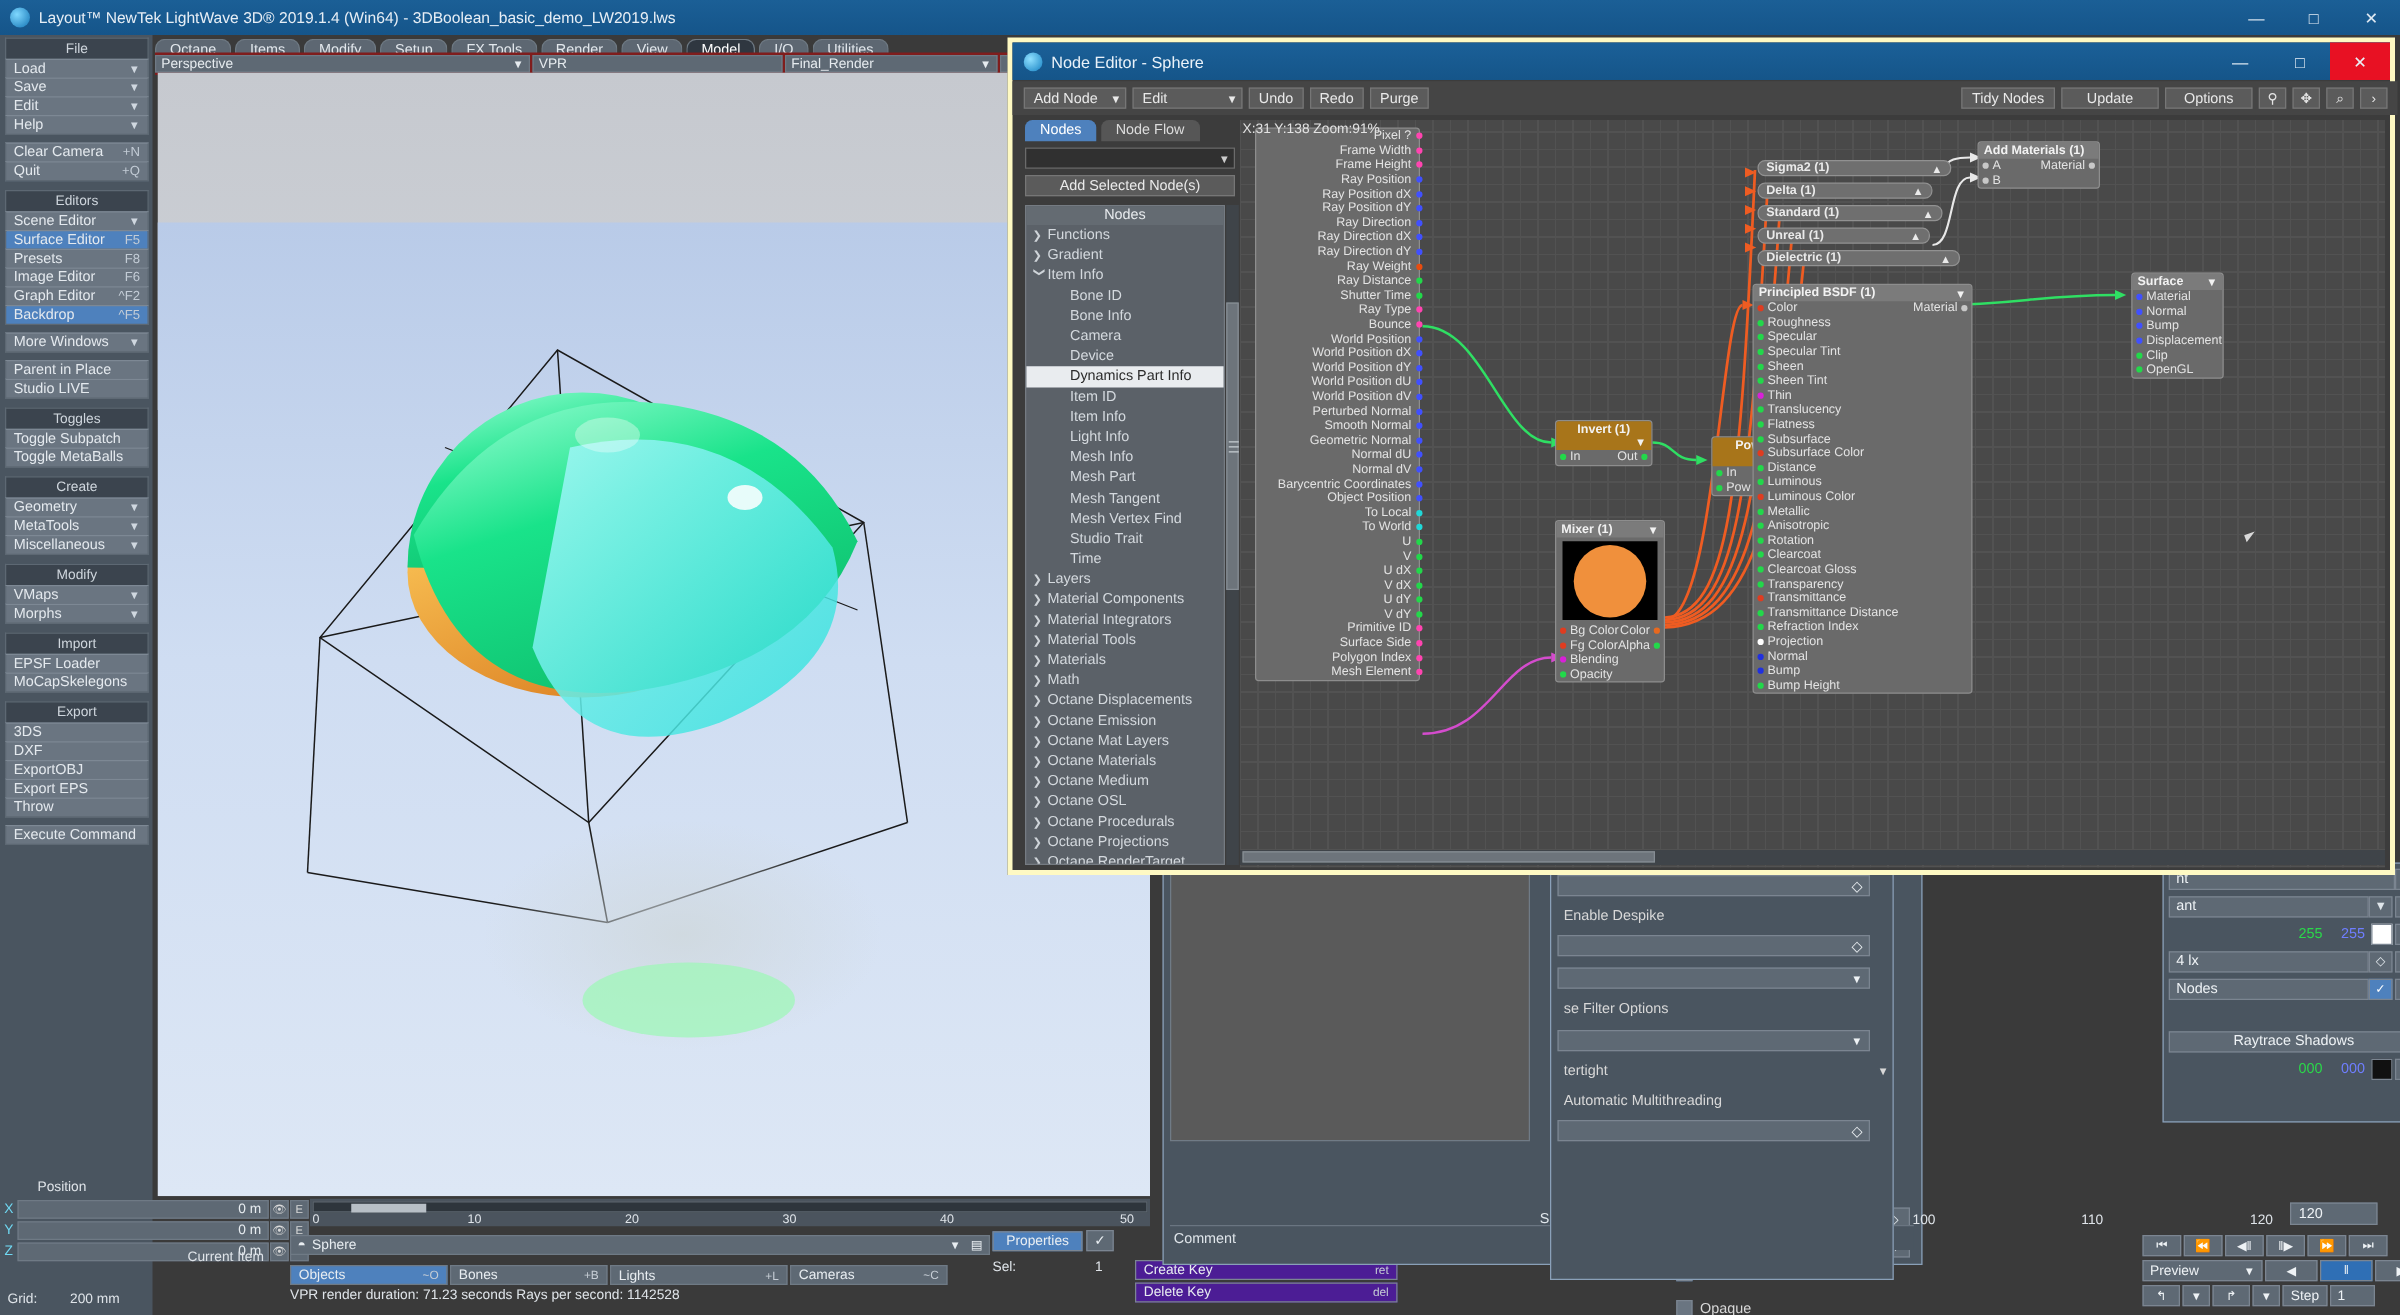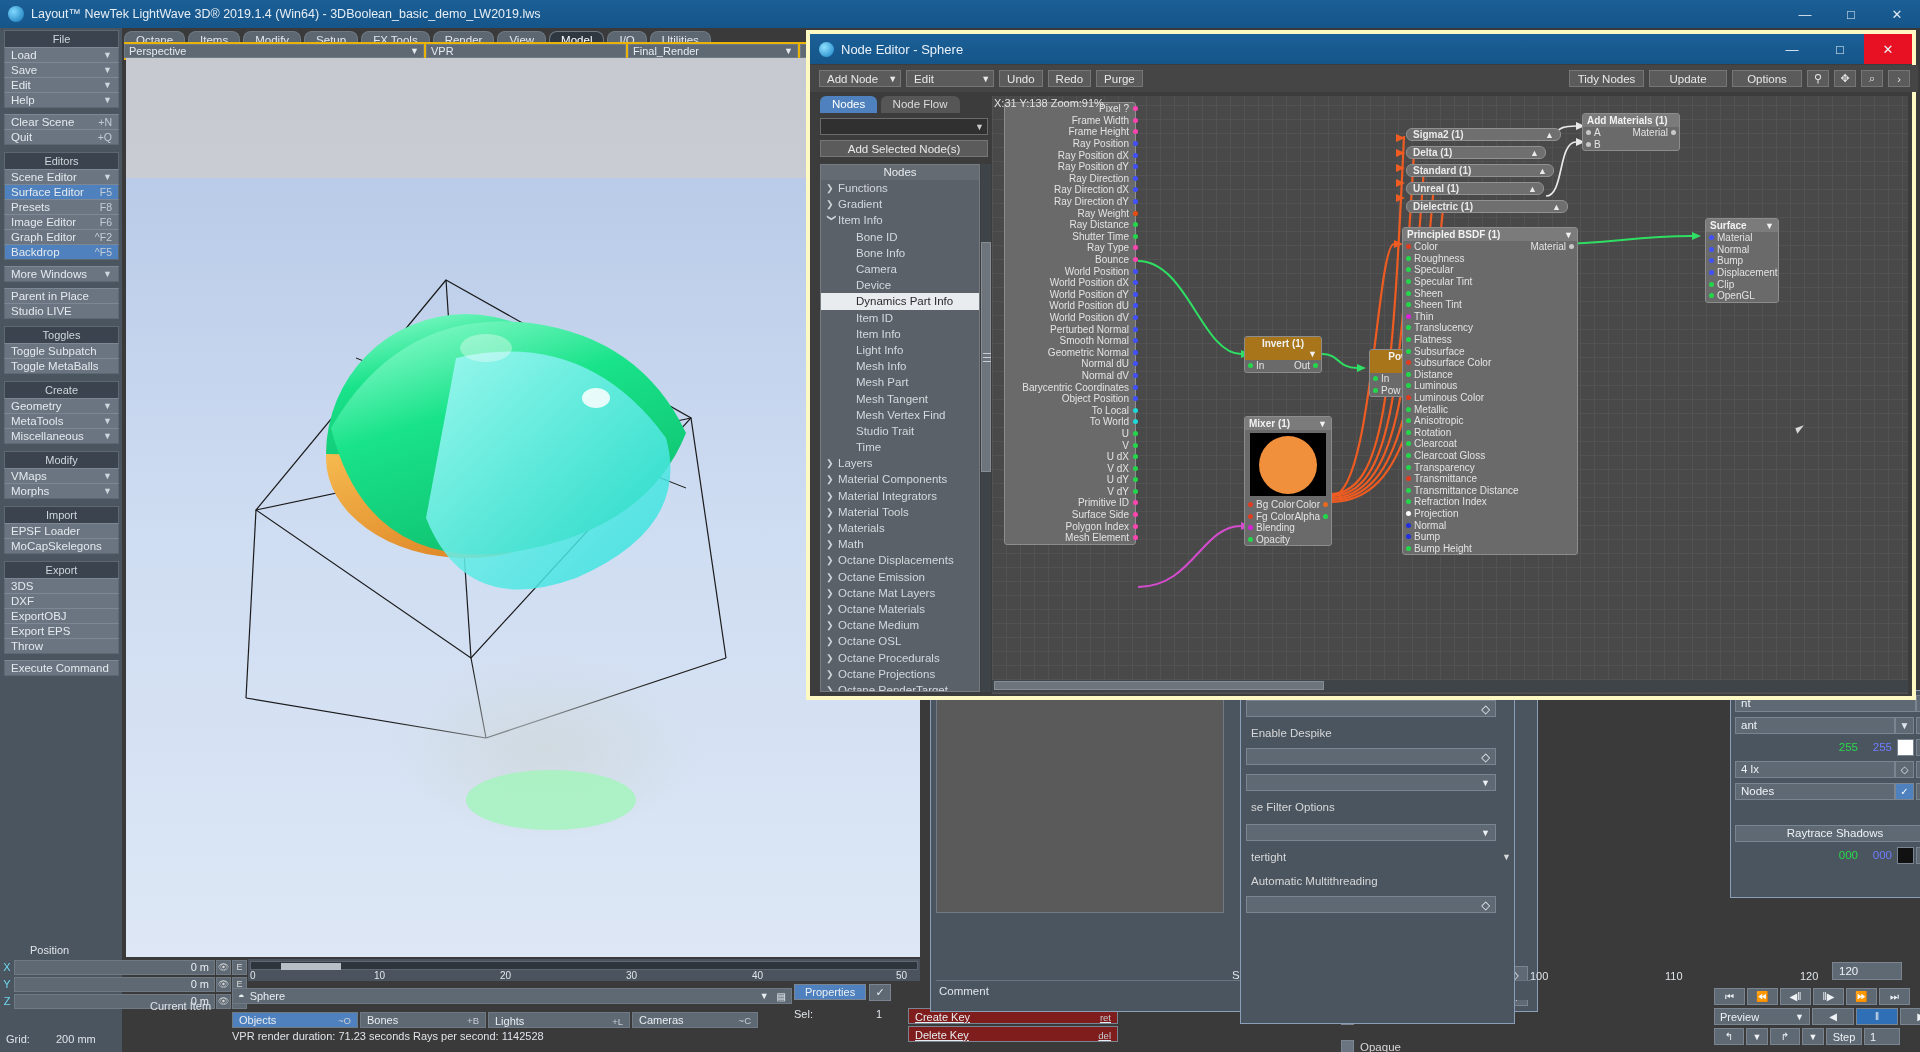--- a/index.html
+++ b/index.html
@@ -36,21 +36,21 @@
   
   #tabs { position:absolute; left:124px; top:30px; width:796px; height:18px;
     display:flex; align-items:flex-end; }
   .tab { background:#5d6772; color:#e2e7ec; font-size:11.5px; padding:1px 11px 2px;
     margin-right:3px; border-radius:8px 8px 0 0; border:1px solid #6e7983;
     border-bottom:none; height:17px; line-height:14px; }
   .tab.act { background:#2f3740; color:#fff; }
 
   
   #vpbar { position:absolute; left:124px; top:42px; width:796px; height:18px;
-    background:#eab308; display:flex; align-items:center; font-size:11px; }
+    background:#7f1d1d; display:flex; align-items:center; font-size:11px; }
   .vpsel { background:#5e6974; border:1px solid #6f7a85; height:14px; display:flex;
     align-items:center; padding:0 4px; color:#e6ebef; margin-right:2px; }
   .vpsel .cv { margin-left:auto; padding-left:8px; font-size:9px; }
 
   
   #viewport { position:absolute; left:126px; top:58px; width:794px; height:899px;
     overflow:hidden; }
   #vp-sky { position:absolute; inset:0 0 70% 0; background:linear-gradient(#c6c9cf,#cdd1d7); }
   #vp-floor { position:absolute; left:0; top:120px; right:0; bottom:0;
     background:linear-gradient(#b9cbe8,#cfddf2 45%,#dde7f5); }
@@ -88,22 +88,22 @@
     padding:0 5px; font-size:11px; color:#e8edf1; }
 
   
   #propPanel { position:absolute; left:794px; top:984px; width:125px; height:20px; }
   .propTab { background:#5e6974; border:1px solid #7b8591; padding:1px 10px; font-size:11px;
     display:inline-flex; align-items:center; color:#eaeff3; }
   .propTab.act { background:#4e81bd;text-align:center; }
 
   #selLine { position:absolute; left:794px; top:1008px; font-size:11px; color:#dfe4e9; }
   #keyBtns { position:absolute; left:908px; top:1008px; width:210px; }
-  .keyb { background:#7f1d1d; border:1px solid #7b8591; height:16px; display:flex;
-    align-items:flex-end; padding:0 6px; margin-bottom:2px; font-size:11px; color:#e8edf1;text-decoration:underline; }
+  .keyb { background:#4c1d95; border:1px solid #7b8591; height:16px; display:flex;
+    align-items:center; padding:0 6px; margin-bottom:2px; font-size:11px; color:#e8edf1; }
   .keyb .k { margin-left:auto; font-size:9.5px; color:#c6cdd5; }
 
   
   #surfPanel { position:absolute; left:930px; top:694px; width:608px; height:318px;
     background:#4a5560; border:1px solid #8aa0b8; }
   #surfPreview { position:absolute; left:5px; top:4px; width:288px; height:214px;
     background:#5a5a5a; border:1px solid #707b86; }
   .sfield { position:absolute; display:flex; align-items:center; font-size:11.5px; }
   .sfield .lbl { color:#e0e6eb; text-align:right; margin-right:5px; }
   .inputbox { background:#5e6974; border:1px solid #7b8591; height:17px; display:flex;
@@ -267,21 +267,21 @@
           <span>Edit</span>
           <span class="cv">▼</span>
         </div>
         <div class="row">
           <span>Help</span>
           <span class="cv">▼</span>
         </div>
       </div>
       <div class="grp">
         <div class="row">
-          <span>Clear Scene</span>
+          <span>Clear Camera</span>
           <span class="ky">+N</span>
         </div>
         <div class="row">
           <span>Quit</span>
           <span class="ky">+Q</span>
         </div>
       </div>
       <div class="grp">
         <div class="grp-h">Editors</div>
         <div class="row">

